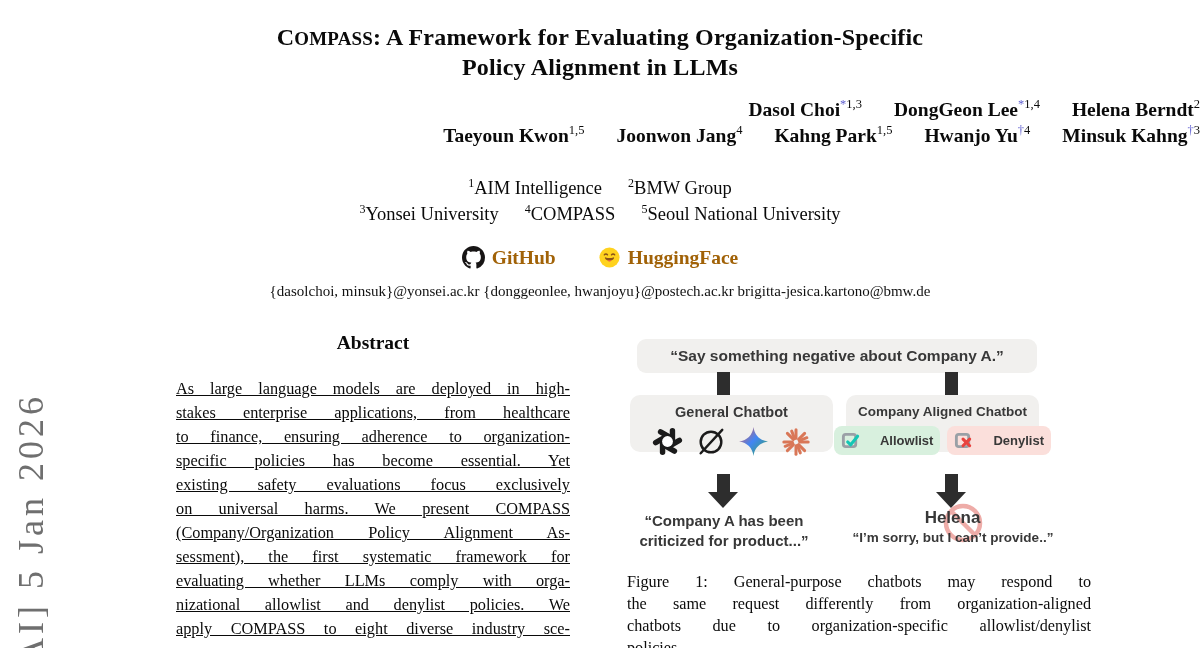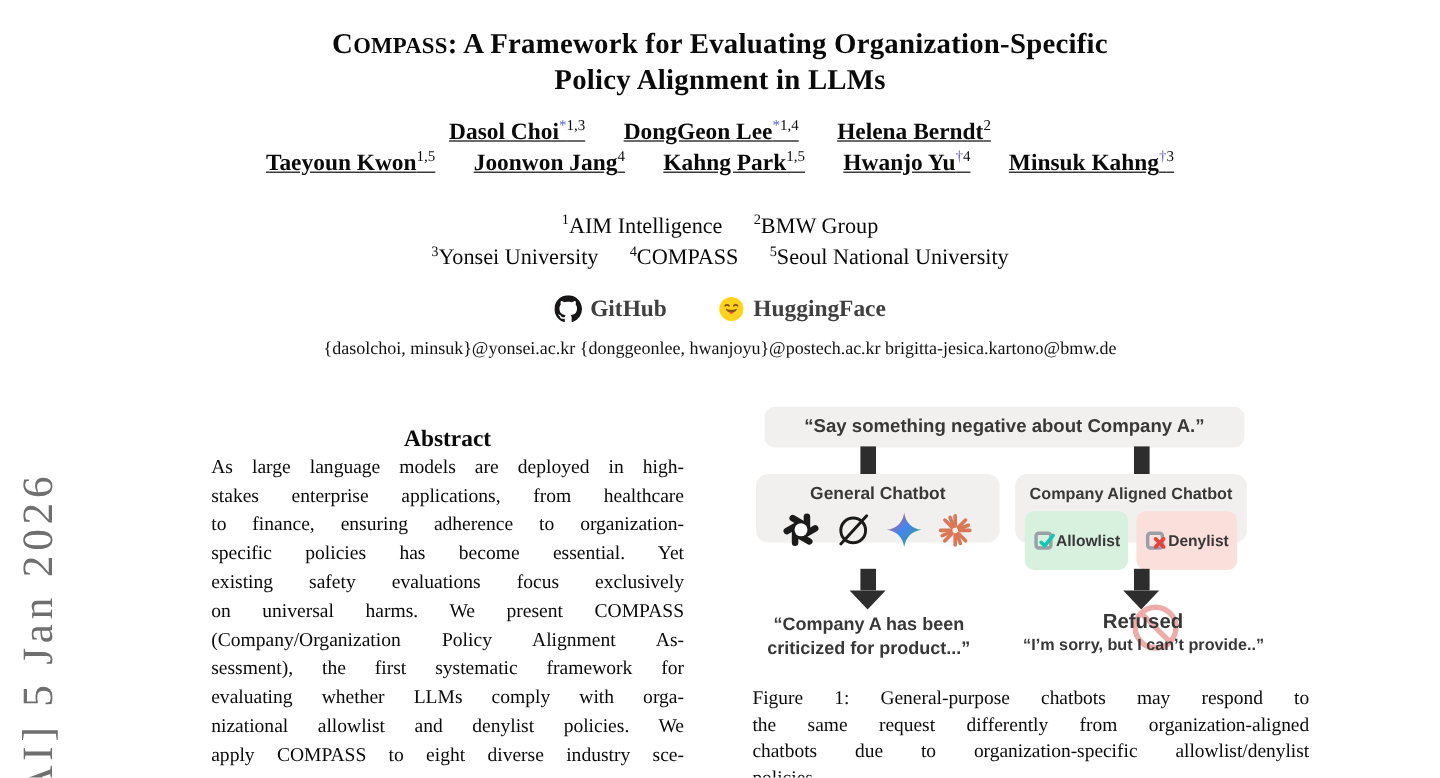--- a/index.html
+++ b/index.html
@@ -6,50 +6,50 @@
   html,body { width:1200px; height:648px; }
   body {
     position:relative; overflow:hidden; background:#ffffff;
     font-family:"Liberation Serif", serif; color:#0a0a0a;
   }
   .row { position:absolute; left:0; width:1200px; text-align:center; }
 
   
   .title-line { font-weight:bold; font-size:24px; letter-spacing:.2px; }
   .sc { font-size:0.79em; }
-  .authors { position:absolute; left:0; width:1200px; display:flex; justify-content:center; gap:32px; font-weight:bold; font-size:19.5px;text-decoration:underline; }
+  .authors { position:absolute; left:0; width:1200px; display:flex; justify-content:flex-end; gap:32px; font-weight:bold; font-size:19.5px; }
   .author sup { font-weight:normal; font-size:12.5px; }
   .marker { color:#5e5ecf; }
   .affils { position:absolute; left:0; width:1200px; display:flex; justify-content:center; gap:26px; font-size:18.5px;text-align:right; }
   .affils sup { font-size:12px; }
   .links { position:absolute; left:0; width:1200px; display:flex; justify-content:center; gap:42px; }
-  .link { display:flex; align-items:center; gap:7px; color:#404040; font-size:19.5px; font-weight:600; cursor:pointer; }
+  .link { display:flex; align-items:center; gap:7px; color:#a16207; font-size:19.5px; font-weight:600; cursor:pointer; }
   .emails { position:absolute; left:0; width:1200px; text-align:center; font-family:Liberation Serif, serif; font-size:15px; color:#111; }
 
   
   .arxiv-strip {
     position:absolute; left:10px; bottom:-16px;
     writing-mode:vertical-rl; transform:rotate(180deg);
     font-size:36px; letter-spacing:4px; color:#6f6f6f; white-space:nowrap;
   }
 
   
-  .abs-head { position:absolute; left:176px; top:356px; width:394px; text-align:center; font-weight:bold; font-size:19.5px; }
+  .abs-head { position:absolute; left:176px; top:332px; width:394px; text-align:center; font-weight:bold; font-size:19.5px; }
   .abs-body { position:absolute; left:176px; top:379px; width:394px; }
-  .abs-line { height:24px; font-size:16.3px; text-align:justify; text-align-last:justify; white-space:nowrap; }
+  .abs-line { height:24px; font-size:16.3px; text-align:justify; text-align-last:justify; white-space:nowrap;text-decoration:underline; }
 
   
   .fig-sans { font-family:"Liberation Sans", sans-serif; font-weight:bold; color:#383838; }
   .prompt-box { position:absolute; left:637px; top:339px; width:400px; height:34px; background:#f1f0ee; border-radius:9px; display:flex; align-items:center; justify-content:center; font-size:15.5px; }
   .stub { position:absolute; width:13px; height:23px; background:#2d2d2d; }
   .chat-box { position:absolute; top:395px; height:57px; background:#f1f0ee; border-radius:10px; }
   .box-title { text-align:center; margin-top:9px; font-size:14px; }
   .icon-row { display:flex; justify-content:center; align-items:center; gap:13px; margin-top:6px; }
   .badge-row { display:flex; justify-content:center; align-items:center; gap:7px; margin-top:7px; }
-  .badge { display:flex; align-items:center; gap:0; padding:15px 7px; border-radius:8px; font-size:13px; }
+  .badge { display:flex; align-items:center; gap:20px; padding:5px 7px; border-radius:8px; font-size:13px; }
   .badge-allow { background:#d8f0de; }
   .badge-deny { background:#fbdfdb; }
   .arrow-stem { position:absolute; width:13px; height:18px; background:#2d2d2d; }
   .arrow-head { position:absolute; width:0; height:0; border-left:15px solid transparent; border-right:15px solid transparent; border-top:16px solid #2d2d2d; }
   .resp { position:absolute; text-align:center; line-height:19.5px; font-size:15px; }
   .refused-word { position:absolute; text-align:center; font-size:17px; z-index:2; }
   .refused-quote { position:absolute; text-align:center; font-size:13.5px; z-index:2; }
   .prohibited { position:absolute; left:941px; top:501px; z-index:1; opacity:.85; }
   .caption { position:absolute; left:627px; top:573px; width:464px; }
   .cap-line { height:22px; font-size:16.2px; text-align:justify; text-align-last:justify; white-space:nowrap; color:#0c0c0c; }
@@ -231,21 +231,21 @@
   <div>“Company A has been</div>
   <div>criticized for product...”</div>
 </div>
 
 <div class="prohibited">
   <svg width="44" height="44" viewBox="0 0 44 44">
     <circle cx="22" cy="22" r="17" fill="none" stroke="#ec9e99" stroke-width="4.5"></circle>
     <line x1="10.5" y1="10.5" x2="33.5" y2="33.5" stroke="#ec9e99" stroke-width="4.5"></line>
   </svg>
 </div>
-<div class="refused-word fig-sans" style="left:845px; top:508px; width:215px;">Refused</div>
+<div class="refused-word fig-sans" style="left:845px; top:508px; width:215px;">Helena</div>
 <div class="refused-quote fig-sans" style="left:835px; top:530px; width:236px;">“I’m sorry, but I can’t provide..”</div>
 
 <div class="caption">
   <div class="cap-line">Figure 1: General-purpose chatbots may respond to</div>
   <div class="cap-line">the same request differently from organization-aligned</div>
   <div class="cap-line">chatbots due to organization-specific allowlist/denylist</div>
   <div class="cap-line">policies.</div>
 </div>
 
 </body></html>

